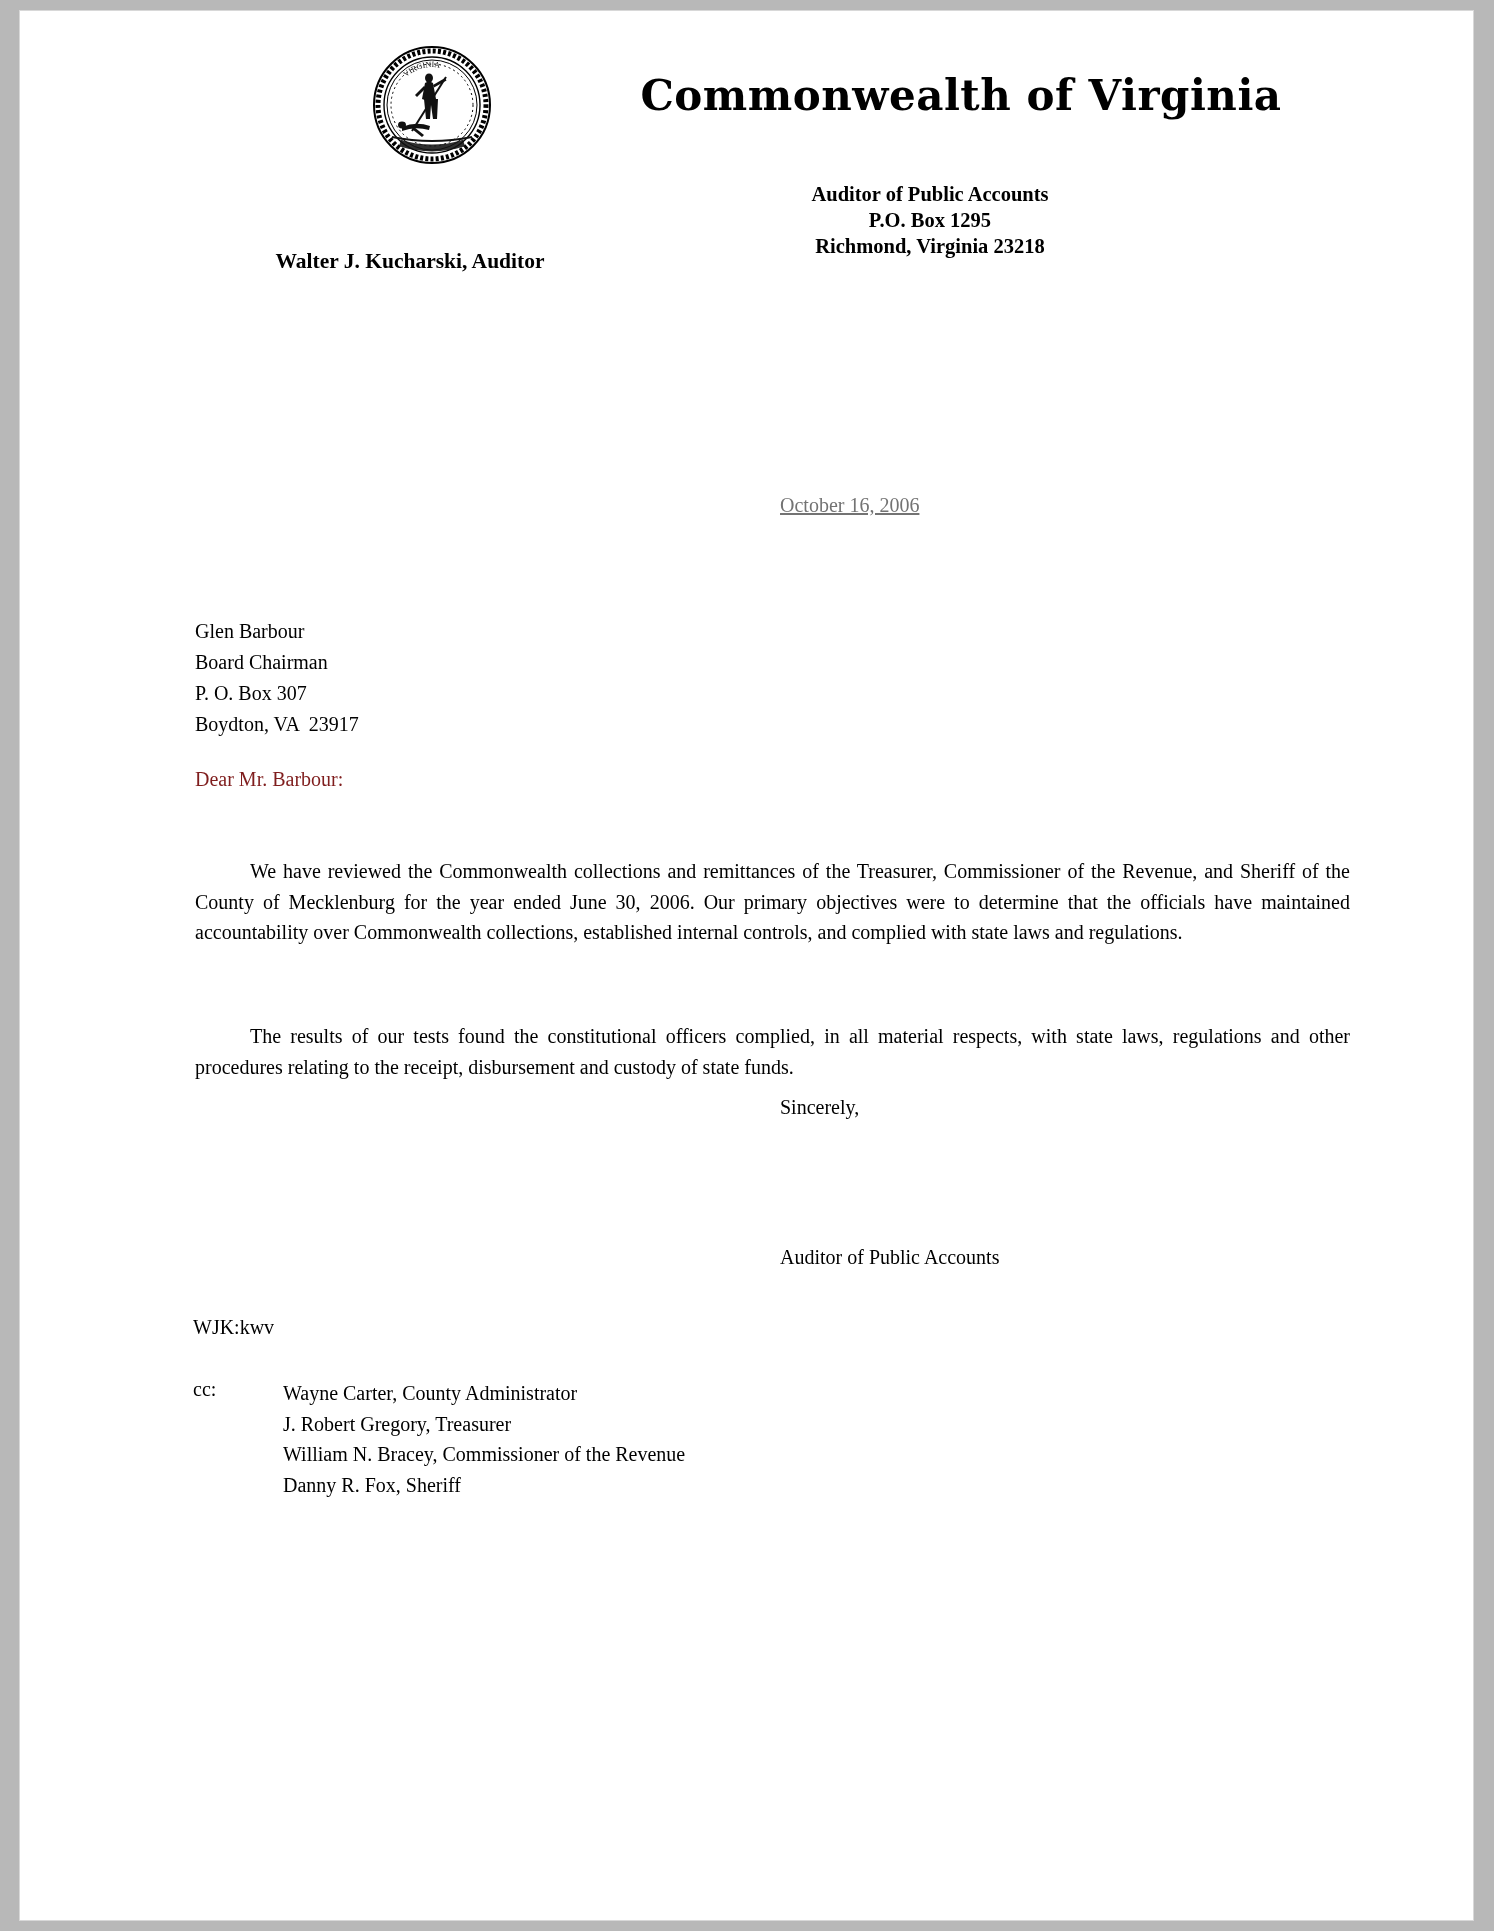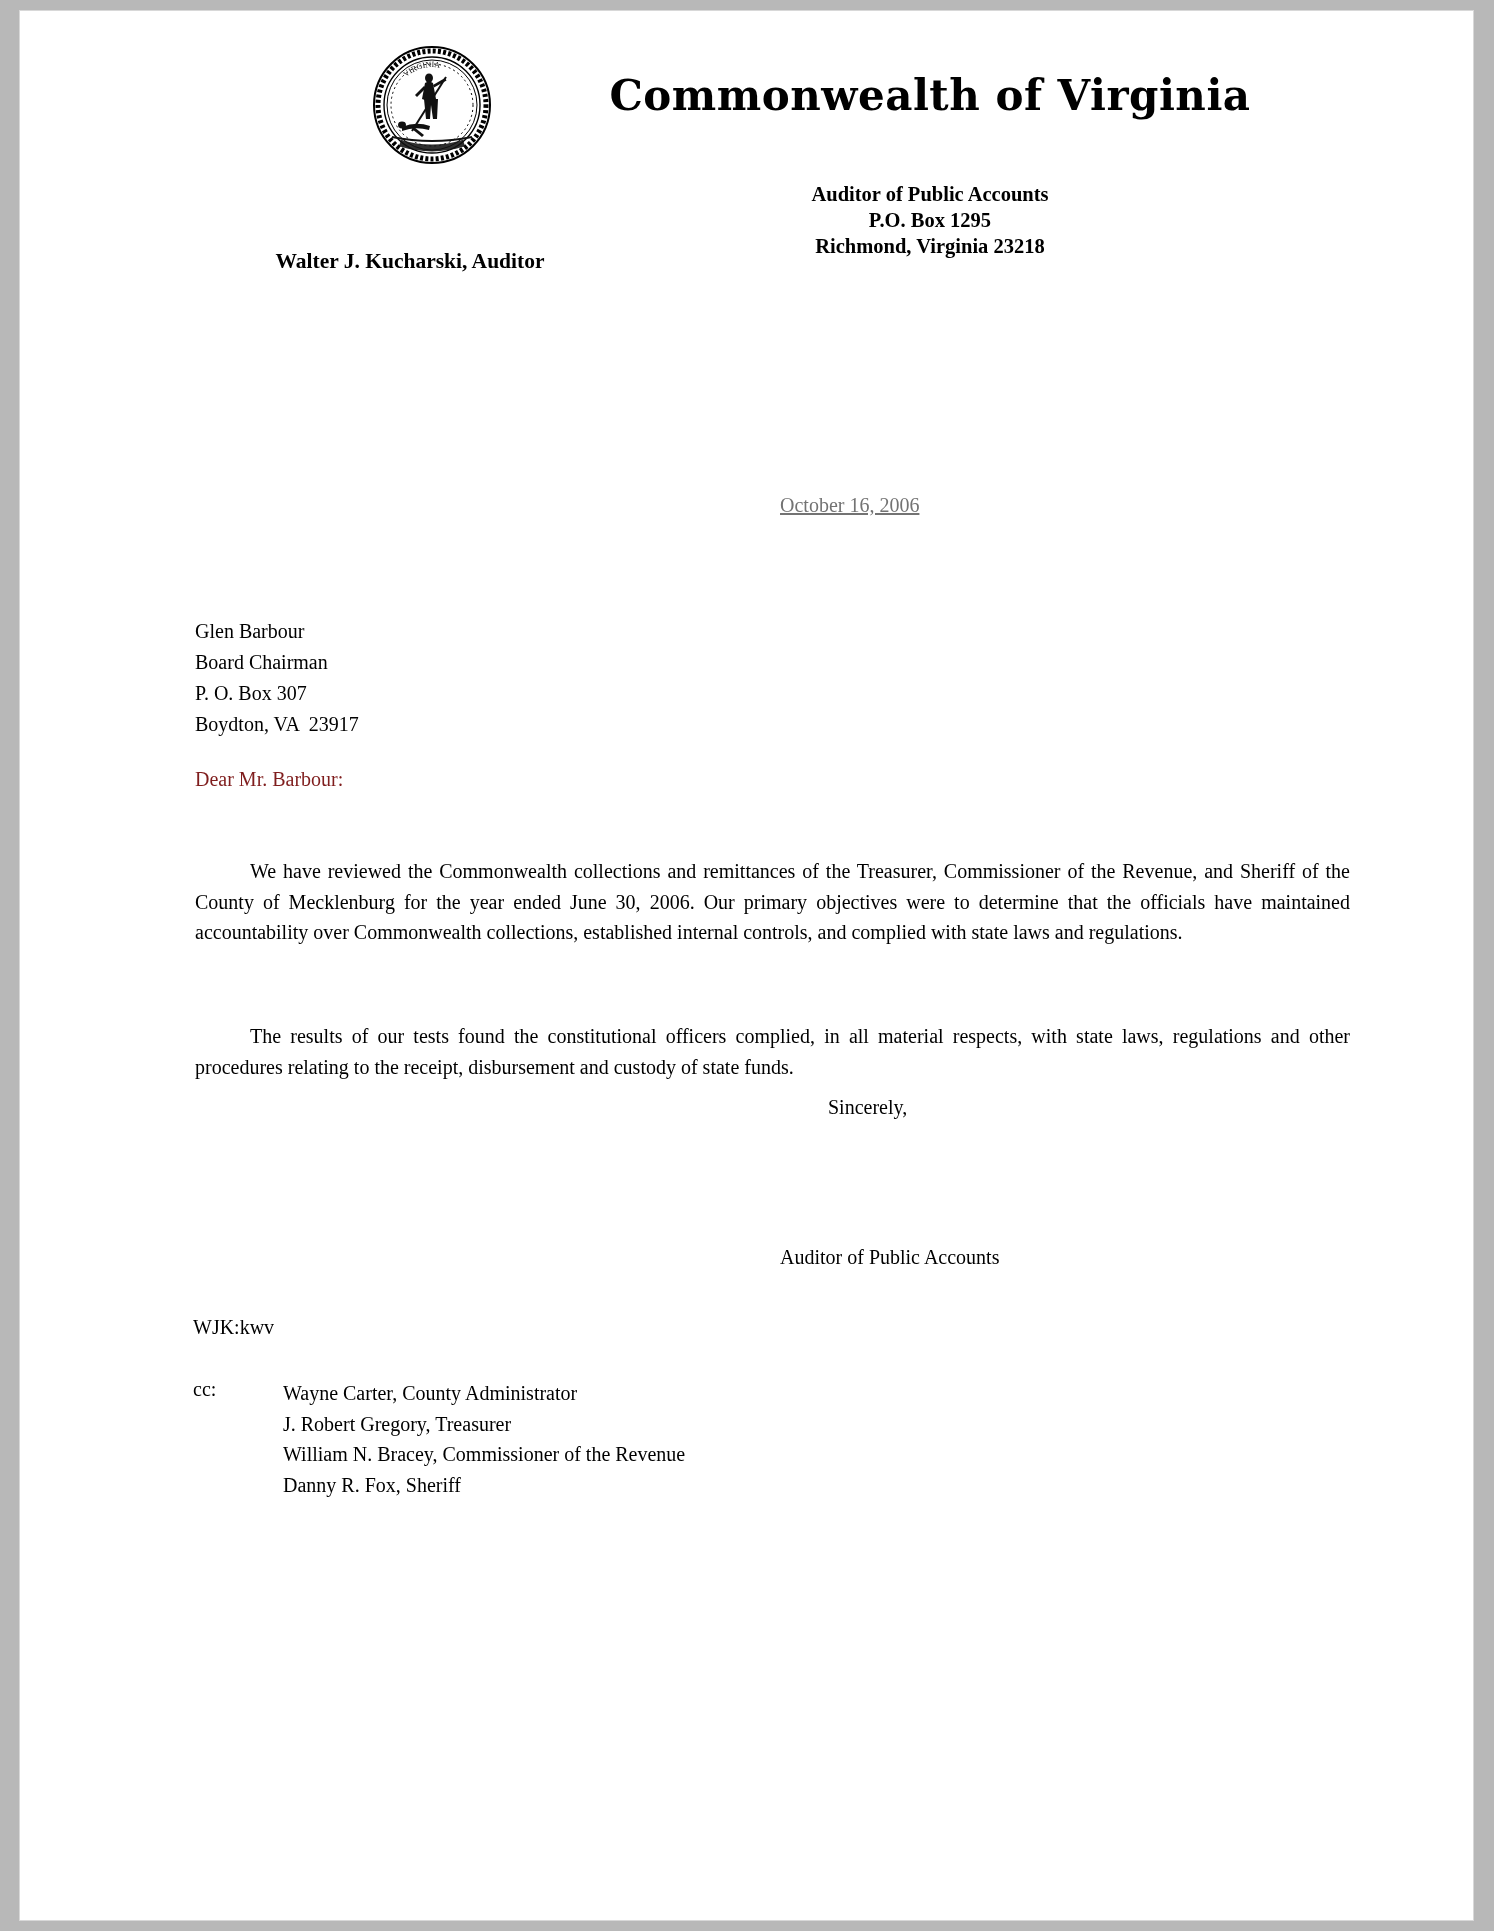--- a/index.html
+++ b/index.html
@@ -34,21 +34,21 @@
   
   .seal {
     position: absolute;
     left: 352px;
     top: 34px;
     width: 120px;
     height: 120px;
   }
   .masthead {
     position: absolute;
-    left: 560px;
+    left: 591px;
     top: 60px;
     width: 700px;
     text-align: center;
     font-family: "DejaVu Serif", serif;
     font-weight: bold;
     font-size: 42px;
     letter-spacing: 0.5px;
     color: #000;
     white-space: nowrap;
   }
@@ -114,21 +114,20 @@
   }
   .para.p1 { top: 845px; }
   .para.p2 { top: 1010px; }
 
   .sincerely {
     position: absolute;
     left: 760px;
     top: 1085px;
     font-size: 20px;
     color: #000;
-    margin-left: 48px;
   }
   .signature-title {
     position: absolute;
     left: 760px;
     top: 1235px;
     font-size: 20px;
     color: #000;
   }
   .initials {
     position: absolute;

